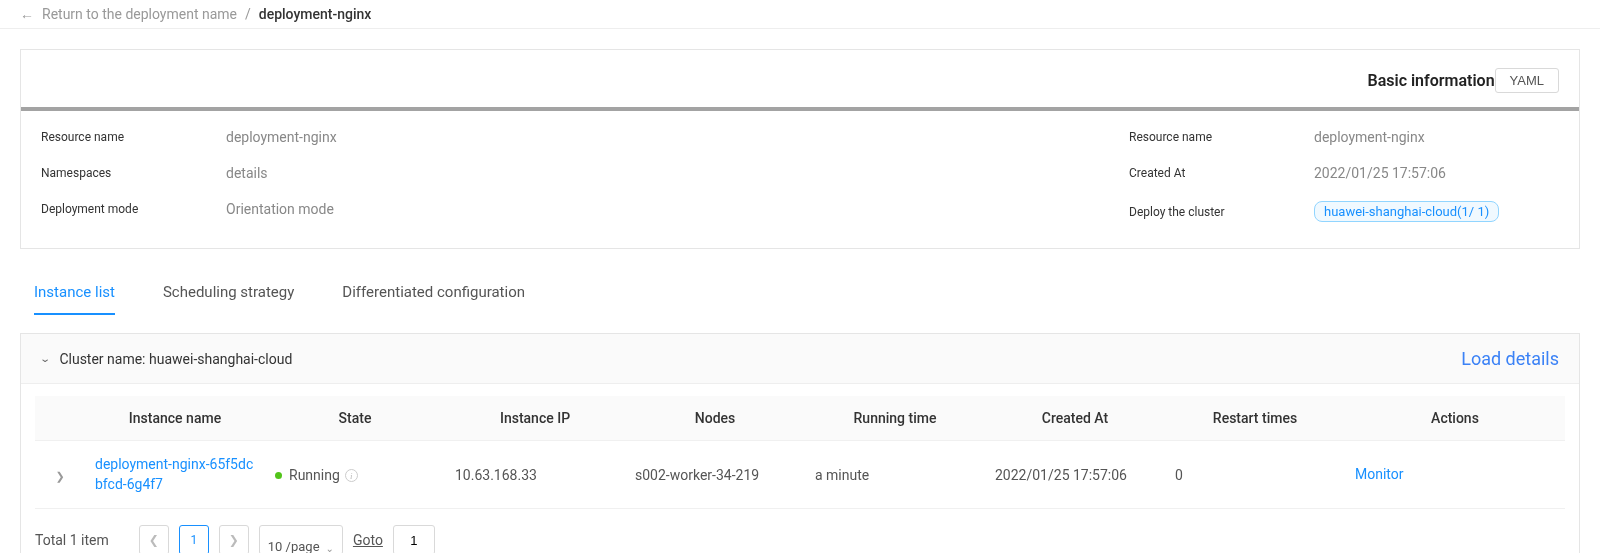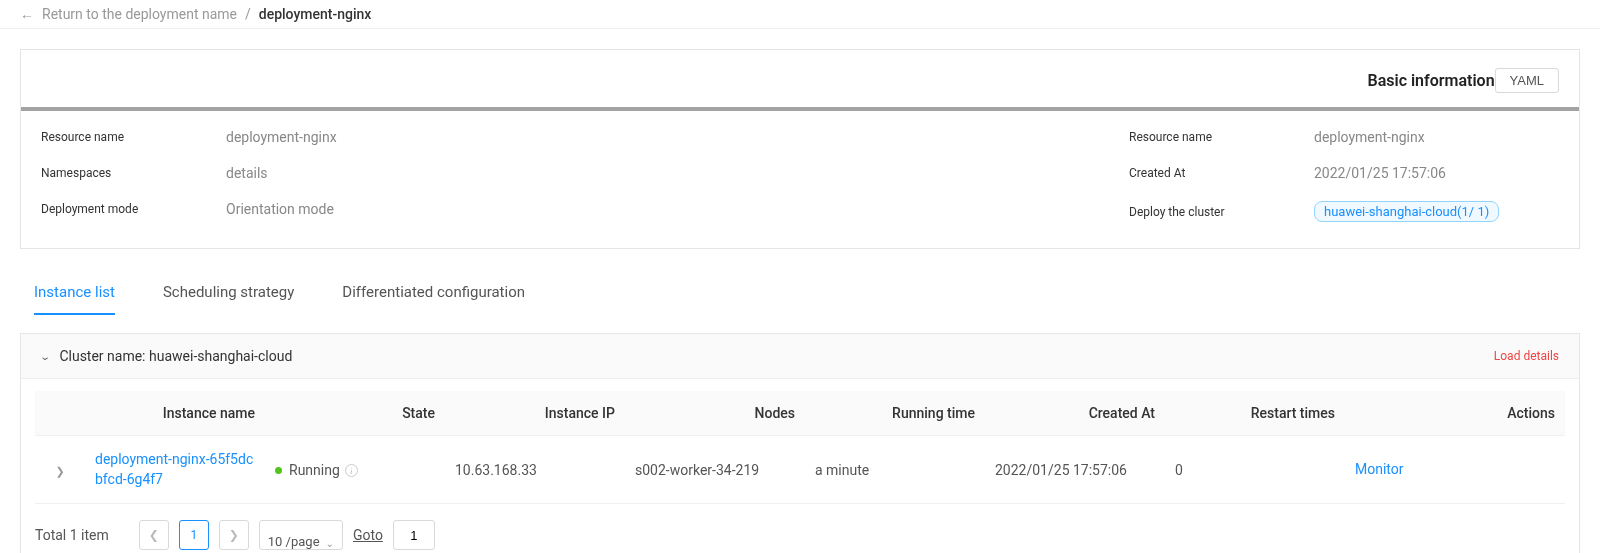--- a/index.html
+++ b/index.html
@@ -137,34 +137,34 @@
       font-size: 14px;
       color: #333;
     }
     .chevron-down-icon {
       font-size: 10px;
       color: #666;
       transform: scaleX(1.4);
       display: inline-block;
     }
     .load-details {
-      color: #ef4444;
-      font-size: 12px;
+      color: #3b82f6;
+      font-size: 18px;
       cursor: pointer;
     }
     .table-wrap {
       padding: 12px 14px;
     }
     .table {
       width: 100%;
       border-collapse: collapse;
       font-size: 14px;
     }
     .table thead th {
-      text-align: right;
+      text-align: center;
       font-weight: 500;
       color: #333;
       padding: 14px 10px;
       background: #fafafa;
       border-bottom: 1px solid #f0f0f0;
     }
     .table thead th.expander-col {
       width: 50px;
     }
     .table tbody td {

